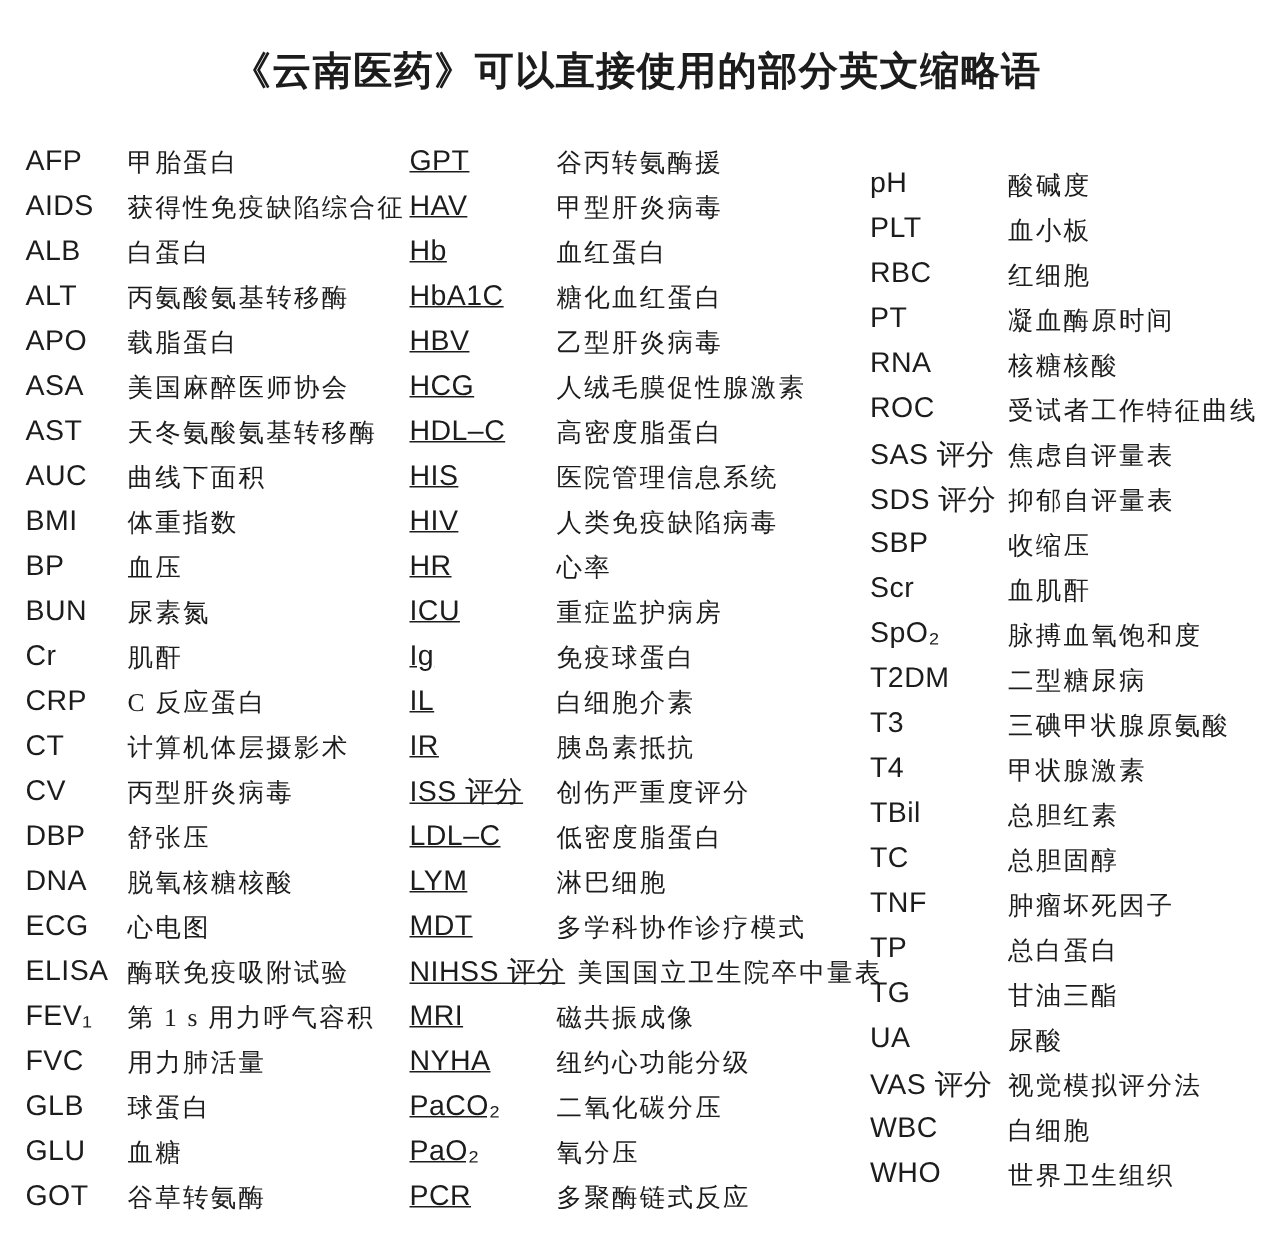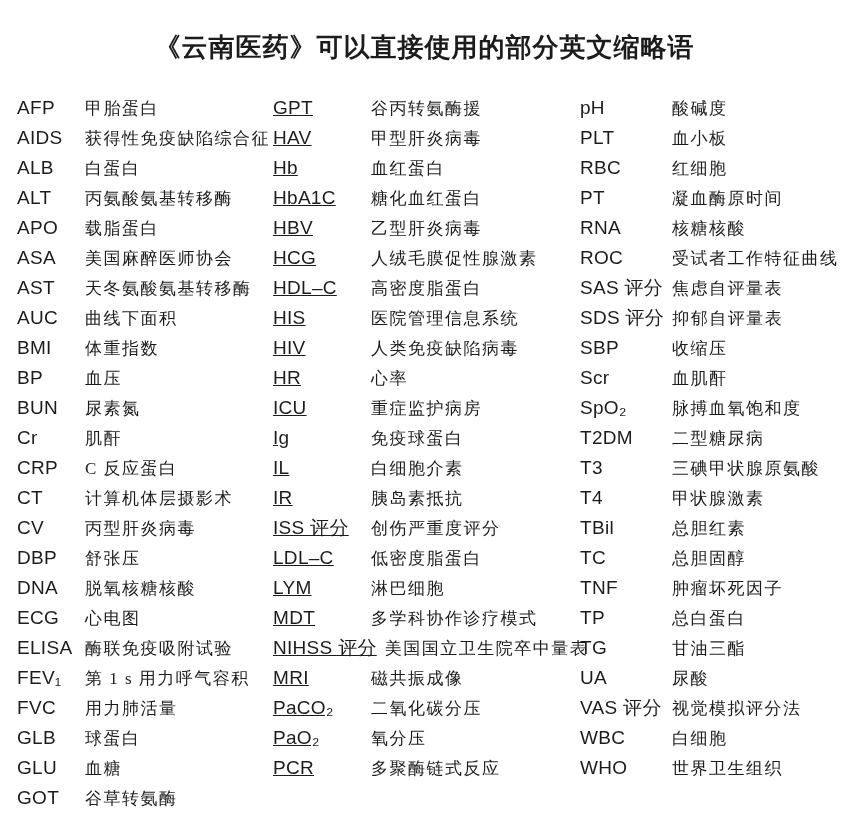--- a/index.html
+++ b/index.html
@@ -26,21 +26,21 @@
     font-size: 26px;
     line-height: 28px;
     font-weight: bold;
     letter-spacing: 1px;
     font-family: "Liberation Sans", "DejaVu Sans", sans-serif;
   }
   .columns {
     display: flex;
     margin-top: 32px;
     padding-left: 17px;
-    align-items: flex-start;
+    align-items: center;
   }
   .col {
     flex: 0 0 auto;
   }
   .col-1 { width: 256px; }
   .col-2 { width: 307px; }
   .col-3 { width: 252px; }
   .row {
     display: flex;
     height: 30px;
@@ -243,20 +243,24 @@
         </div>
         <div class="row">
           <span class="abbr">NIHSS 评分</span>
           <span class="meaning">美国国立卫生院卒中量表</span>
         </div>
         <div class="row">
           <span class="abbr">MRI</span>
           <span class="meaning">磁共振成像</span>
         </div>
         <div class="row">
+          <span class="abbr">NYHA</span>
+          <span class="meaning">纽约心功能分级</span>
+        </div>
+        <div class="row">
           <span class="abbr">PaCO₂</span>
           <span class="meaning">二氧化碳分压</span>
         </div>
         <div class="row">
           <span class="abbr">PaO₂</span>
           <span class="meaning">氧分压</span>
         </div>
         <div class="row">
           <span class="abbr">PCR</span>
           <span class="meaning">多聚酶链式反应</span>

